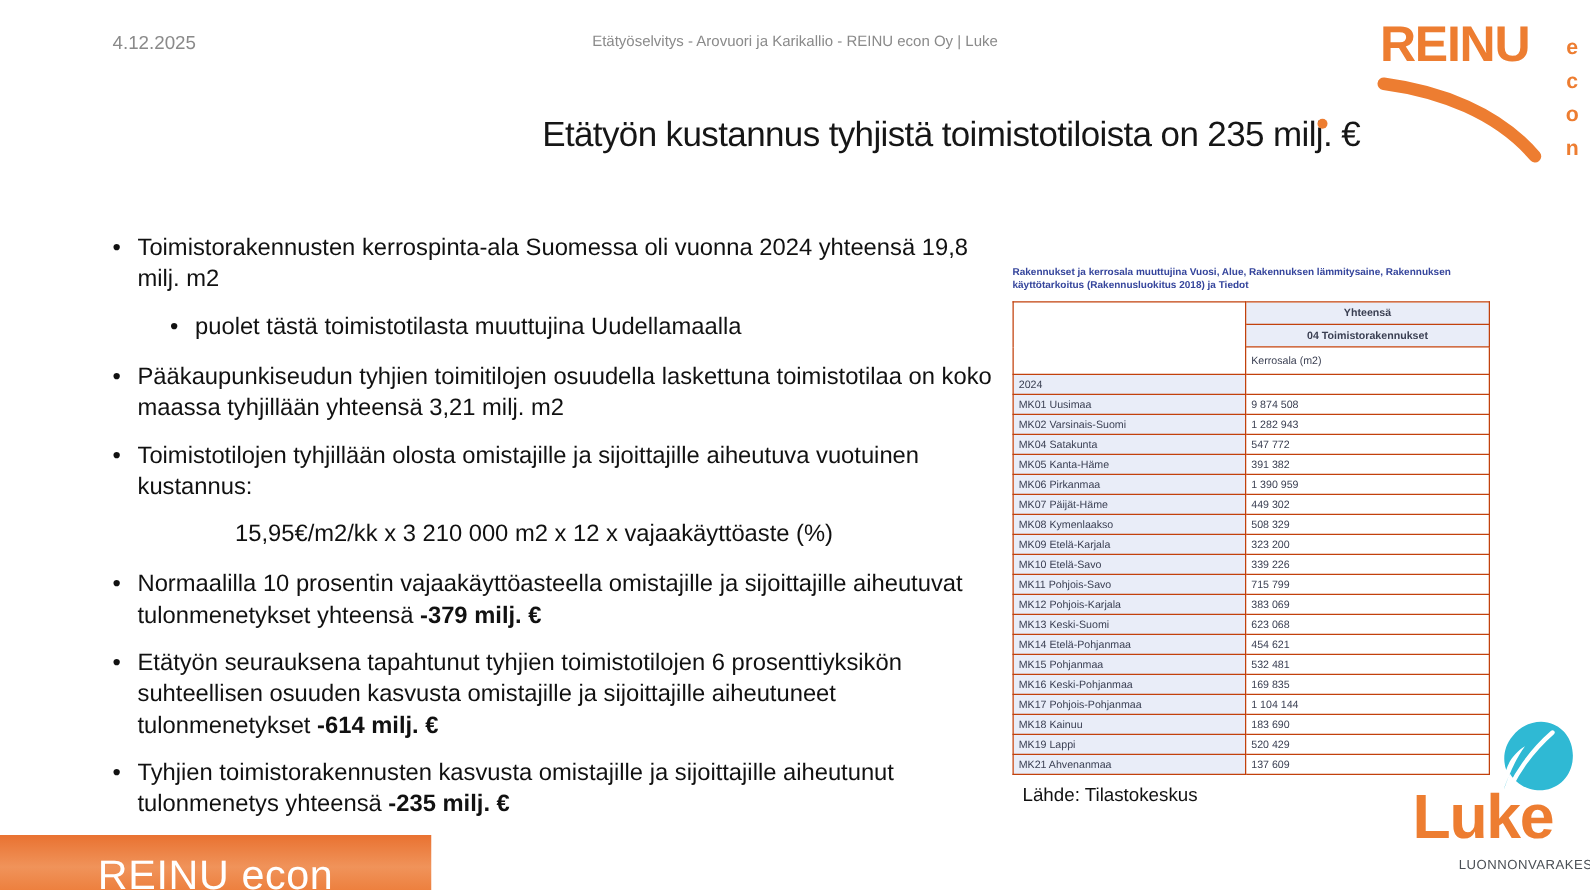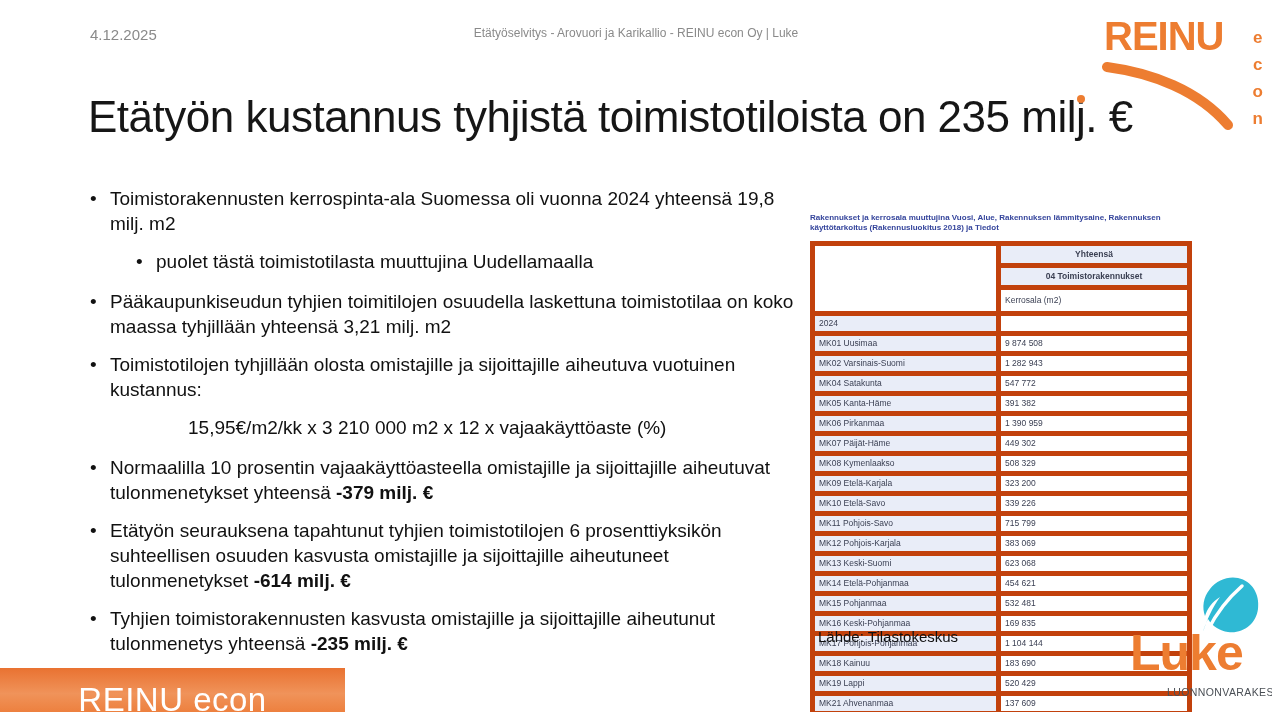--- a/index.html
+++ b/index.html
@@ -31,22 +31,23 @@
   .reinu-swoosh { position: absolute; left: 0px; top: 44px; width: 146px; height: 76px; }
   .reinu-econ-vert {
     position: absolute; right: 3px; top: 16px;
     display: flex; flex-direction: column; gap: 7px;
     font-size: 17px; font-weight: 600; color: #ED7D31; text-align: center;
   }
 
   
   .slide-title {
     position: absolute; left: 88px; top: 92px; width: 1000px;
-    font-size: 44px; letter-spacing: -0.5px; color: #161616;
+    font-size: 28px; letter-spacing: -0.5px; color: #161616;
     white-space: nowrap;
+    text-align: right;
   }
   .jdot { position: relative; }
   .jdot::after {
     content: ""; position: absolute; left: 1px; top: 3px;
     width: 8px; height: 8px; border-radius: 50%; background: #ED7D31;
   }
 
   
   .bullets {
     position: absolute; left: 90px; top: 186px; width: 706px;
@@ -63,21 +64,21 @@
   .stat-caption {
     font-size: 8px; font-weight: 700; line-height: 10px;
     color: #35459c; margin-bottom: 8px;
   }
   table.stat {
     border-collapse: collapse; width: 100%;
     font-size: 8.5px; line-height: 11px; color: #3a3f52;
     table-layout: fixed;
   }
   table.stat td, table.stat th {
-    border: 5px solid #c2410c; padding: 2px 4px;
+    border: 1px solid #c2410c; padding: 2px 4px;
     font-weight: 400; white-space: nowrap; overflow: hidden;
   }
   table.stat .hcell { text-align: center; font-weight: 700; background: #e9edf8; padding: 3px 4px; }
   table.stat .kcell { text-align: left; background: #ffffff; padding: 5px 4px; }
   table.stat .corner { background: #ffffff; }
   table.stat td.lab { background: #e9edf8; text-align: left; }
   table.stat td.val { background: #ffffff; text-align: left; }
   col.c-lab { width: 186px; }
 
   .source-note { position: absolute; left: 818px; top: 628px; font-size: 15px; color: #111111; }

